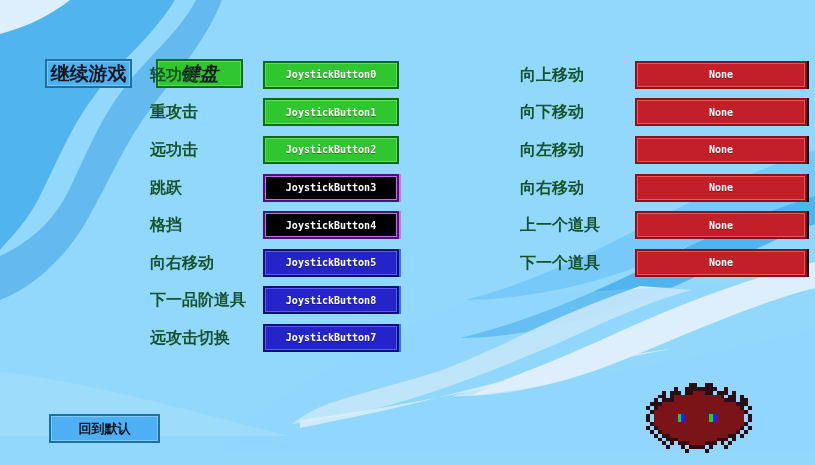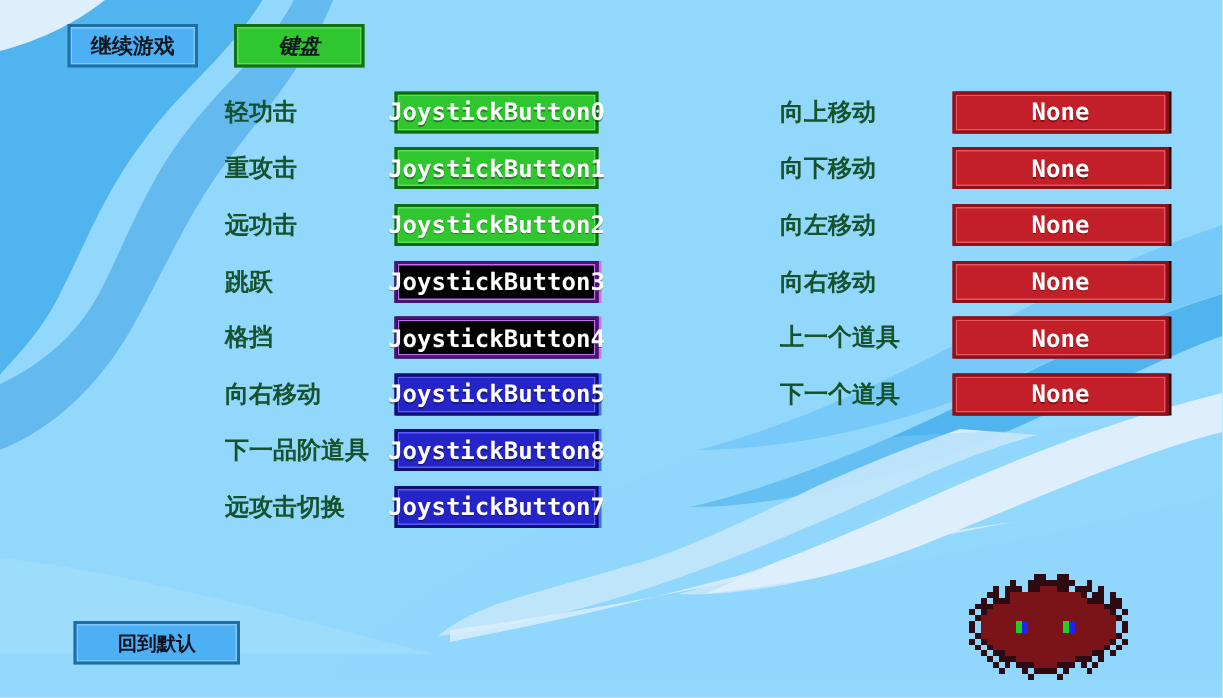--- a/index.html
+++ b/index.html
@@ -16,24 +16,25 @@
   }
 
   
   #bg { position: absolute; inset: 0; width: 815px; height: 465px; }
 
   
   .tabbar { position: absolute; left: 45px; top: 16px; display: flex; gap: 24px; }
   .tab {
     width: 87px; height: 29px;
     display: flex; align-items: center; justify-content: center;
-    font-size: 14px; font-weight: bold; color: #101820;
+    font-size: 19px; font-weight: bold; color: #101820;
     letter-spacing: 0px;
     cursor: pointer;
     image-rendering: pixelated;
+    margin-top: 43px;
   }
   .tab-blue {
     background: #4eb0f4;
     border: 2px solid #1d6fa4;
     box-shadow: inset 0 0 0 1px #7ec8f9;
   }
   .tab-green {
     background: #2fc62f;
     border: 2px solid #146f14;
     box-shadow: inset 0 0 0 1px #55e055;
@@ -59,30 +60,30 @@
     line-height: 1;
   }
   #col-left  .row-label { width: 100px; padding-right: 0px; }
   #col-right .row-label { width: 105px; padding-right: 11px; }
 
   .bind-btn {
     height: 28px;
     margin-left: 13px;
     display: flex; align-items: center; justify-content: center;
     font-family: "DejaVu Sans Mono", monospace;
-    font-size: 16px;
+    font-size: 10px;
     font-weight: bold;
     color: #ffffff;
     letter-spacing: 0px;
     cursor: pointer;
     image-rendering: pixelated;
     text-shadow: 0 1px 0 rgba(0,0,0,.35);
   }
   #col-left  .bind-btn { width: 136px; }
-  #col-right .bind-btn { width: 144px; margin-left: 10px; }
+  #col-right .bind-btn { width: 172px; margin-left: 10px; }
 
   
   .sk-green {
     background: #2fc62f;
     border: 2px solid #0f6b0f;
     box-shadow: inset 0 0 0 1px #58e258;
   }
   .sk-purple {
     background: #000000;
     border: 2px solid #4b1278;

